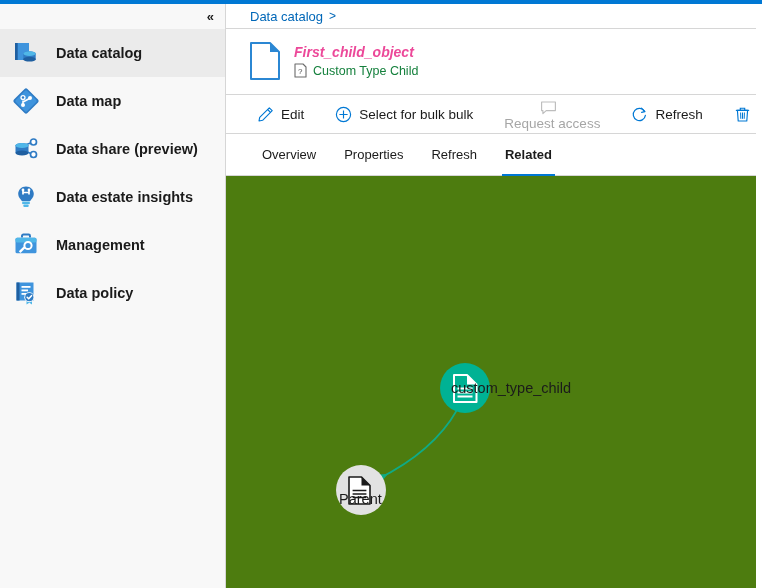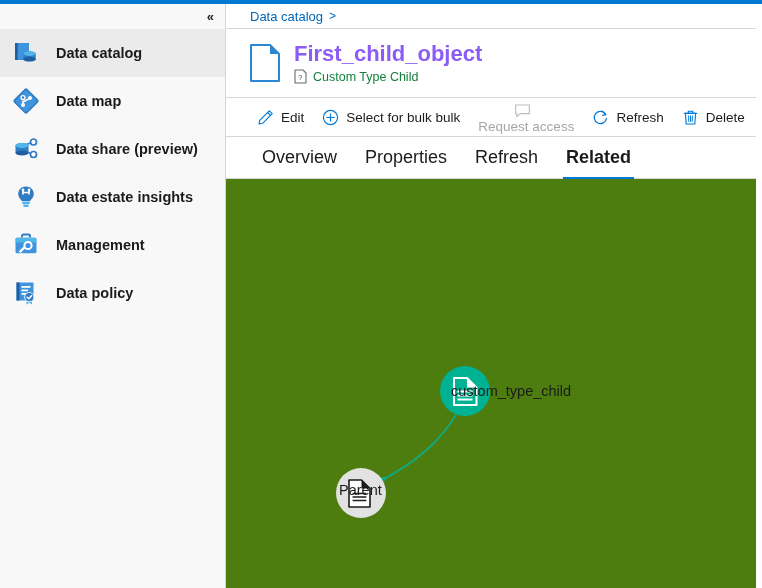--- a/index.html
+++ b/index.html
@@ -137,25 +137,26 @@
     display: flex;
     align-items: center;
     justify-content: center;
   }
   .title-text {
     display: flex;
     flex-direction: column;
     justify-content: center;
   }
   .title-main {
-    font-size: 22px;
-    color: #8b5cf6;
+    font-size: 14px;
+    color: #ec4899;
     font-weight: 600;
     line-height: 1.15;
     white-space: nowrap;
+    font-style: italic;
   }
   .title-sub {
     display: flex;
     align-items: center;
     margin-top: 3px;
   }
   .title-sub-ico {
     width: 13px;
     height: 15px;
     flex: 0 0 13px;
@@ -170,21 +171,21 @@
     white-space: nowrap;
   }
   
   .toolbar {
     height: 39px;
     display: flex;
     align-items: center;
     padding-left: 22px;
     border-bottom: 1px solid #d6d6d6;
     box-sizing: border-box;
-    gap: 0;
+    gap: 13px;
   }
   .tb-btn {
     display: flex;
     align-items: center;
     height: 30px;
     padding: 0 9px;
     cursor: pointer;
     white-space: nowrap;
   }
   .tb-btn.disabled {
@@ -213,21 +214,21 @@
     display: flex;
     align-items: stretch;
     padding-left: 22px;
     border-bottom: 1px solid #d6d6d6;
     box-sizing: border-box;
   }
   .tab {
     display: flex;
     align-items: center;
     padding: 0 14px;
-    font-size: 18px;
+    font-size: 13px;
     color: #1b1b1b;
     cursor: pointer;
     position: relative;
     box-sizing: border-box;
   }
   .tab.active {
     font-weight: 700;
   }
   .tab.active::after {
     content: "";
@@ -494,21 +495,21 @@
             <g>
               <circle cx="239" cy="212" r="25" fill="#00b294"></circle>
               <path d="M228 199 L241 199 L250.5 208.5 L250.5 226 L228 226 Z" fill="none" stroke="#ffffff" stroke-width="2" stroke-linejoin="round"></path>
               <path d="M241 199 L250.5 208.5 L241 208.5 Z" fill="#ffffff"></path>
               <path d="M231.5 212.5 L246.5 212.5 M231.5 216.5 L246.5 216.5 M231.5 220.5 L246.5 220.5" stroke="#ffffff" stroke-width="2"></path>
             </g>
           </svg>
 
           <span class="node-label" style="left:225px; top:204px;">custom_type_child</span>
 
-          <span class="node-label" style="left:113px; top:303px;">Parent</span>
+          <span class="node-label" style="left:113px; top:315px;">Parent</span>
 
         </div>
 
       </div>
       <div class="right-gutter"></div>
     </div>
 
   </div>
 </div>
 

